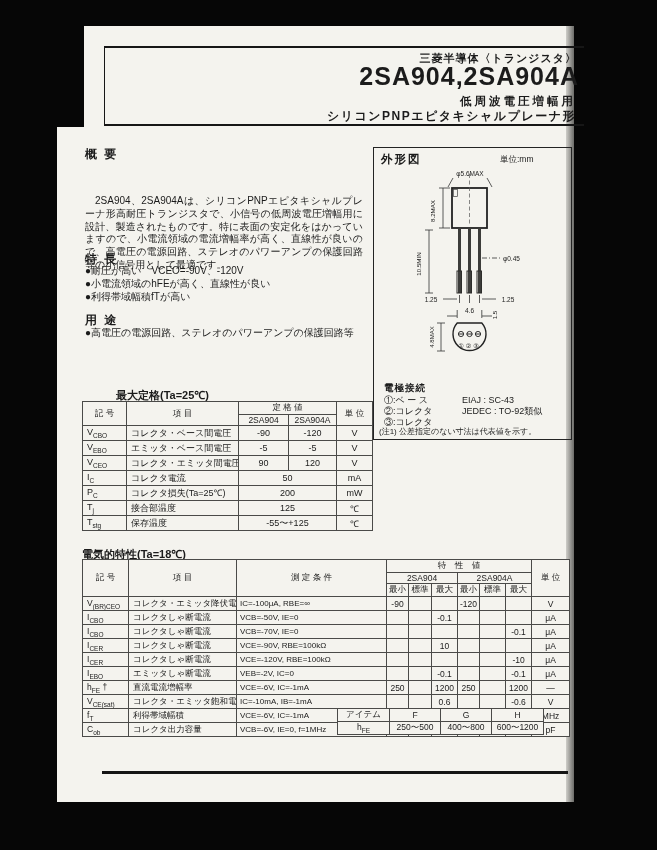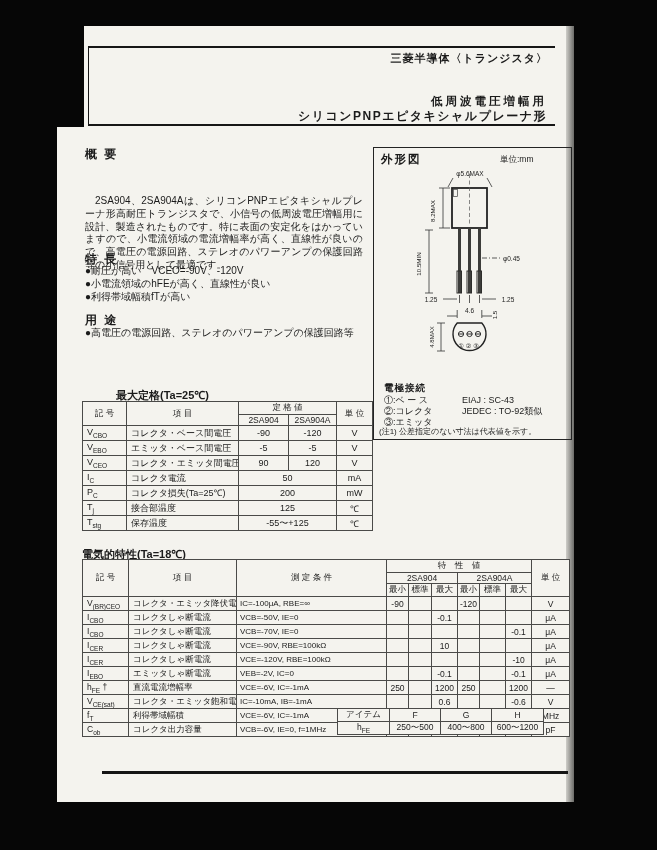--- a/index.html
+++ b/index.html
@@ -4,22 +4,22 @@
 <style>
   html,body{margin:0;padding:0;background:#000;}
   #canvas{position:relative;width:657px;height:850px;background:#060606;overflow:hidden;
           font-family:"Liberation Sans",sans-serif;color:#1b1b1b;}
   .abs{position:absolute;}
   .page{left:57px;top:26px;width:517px;height:776px;background:#f4f3ee;}
   .notch{left:57px;top:26px;width:27px;height:101px;background:#060606;}
   .edge{left:566px;top:26px;width:8px;height:776px;background:linear-gradient(90deg,#cfcec9,#6b6b68);}
 
   
-  .header-box{left:88px;top:46px;width:466px;height:76px;border-top:2.5px solid #161616;
-              border-bottom:2.5px solid #161616;border-left:1.5px solid #161616;}
+  .header-box{left:104px;top:46px;width:466px;height:76px;border-top:2.5px solid #161616;
+              border-bottom:2.5px solid #161616;border-left:1.5px solid #161616;padding-left:13px;}
   .brand{right:7px;top:3px;font-size:11px;font-weight:bold;letter-spacing:1px;}
   .partno{right:5px;top:14px;font-size:25px;font-weight:bold;letter-spacing:1px;}
   .sub1{right:8px;top:46px;font-size:11.5px;font-weight:700;letter-spacing:3px;}
   .sub2{right:8px;top:60px;font-size:12px;font-weight:600;letter-spacing:1.5px;}
 
   .h1{font-size:12px;font-weight:bold;letter-spacing:2px;}
   .h2{font-size:11px;font-weight:bold;}
   .body-text{font-size:10px;line-height:12.8px;text-align:justify;text-indent:10px;margin-top:36px;}
   .li{font-size:10px;line-height:13.5px;white-space:nowrap;}
 
@@ -54,20 +54,21 @@
 </head>
 <body>
 
 <div id="canvas">
   <div class="abs page"></div>
   <div class="abs notch"></div>
   <div class="abs edge"></div>
 
   <div class="abs header-box">
     <div class="abs brand">三菱半導体〈トランジスタ〉</div>
+    <div class="abs partno">2SA904,2SA904A</div>
     <div class="abs sub1">低周波電圧増幅用</div>
     <div class="abs sub2">シリコンPNPエピタキシャルプレーナ形</div>
   </div>
 
   <div class="abs h1" style="left:85px;top:146px;">概 要</div>
   <div class="abs body-text" style="left:85px;top:159px;width:278px;">2SA904、2SA904Aは、シリコンPNPエピタキシャルプレーナ形高耐圧トランジスタで、小信号の低周波電圧増幅用に設計、製造されたものです。特に表面の安定化をはかっていますので、小電流領域の電流増幅率が高く、直線性が良いので、高電圧の電源回路、ステレオのパワーアンプの保護回路等の小信号用として最適です。</div>
 
   <div class="abs h1" style="left:85px;top:251px;text-align:right;">特 長</div>
   <div class="abs li" style="left:85px;top:264px;">●耐圧が高い　VCEO=-90V、-120V</div>
   <div class="abs li" style="left:85px;top:277px;text-align:right;">●小電流領域のhFEが高く、直線性が良い</div>
@@ -136,21 +137,21 @@
     <text x="124" y="149" font-size="6.2" text-anchor="middle" transform="rotate(-90 124 149)">1.5</text>
     <line x1="68" y1="157" x2="68" y2="185" stroke="#333" stroke-width="0.8"></line>
     <line x1="64" y1="157" x2="72" y2="157" stroke="#333" stroke-width="0.8"></line>
     <line x1="64" y1="185" x2="72" y2="185" stroke="#333" stroke-width="0.8"></line>
     <text x="61" y="171" font-size="6" text-anchor="middle" transform="rotate(-90 61 171)">4.8MAX</text>
   </svg>
 
   <div class="abs el-head">電極接続</div>
   <div class="abs el-line" style="left:384px;top:395px;">①:ベ ー ス</div>
   <div class="abs el-line" style="left:384px;top:406px;">②:コレクタ</div>
-  <div class="abs el-line" style="left:384px;top:417px;">③:エミッタ</div>
+  <div class="abs el-line" style="left:384px;top:417px;">③:コレクタ</div>
   <div class="abs el-line" style="left:462px;top:395px;">EIAJ : SC-43</div>
   <div class="abs el-line" style="left:462px;top:406px;">JEDEC : TO-92類似</div>
   <div class="abs el-note">(注1) 公差指定のない寸法は代表値を示す。</div>
 
   <div class="abs h2" style="left:82px;top:387px;margin-left:34px;">最大定格(Ta=25℃)</div>
   <table class="abs t" id="max-table">
     <colgroup>
         <col style="width:44px">
         <col style="width:112px">
         <col style="width:50px">

